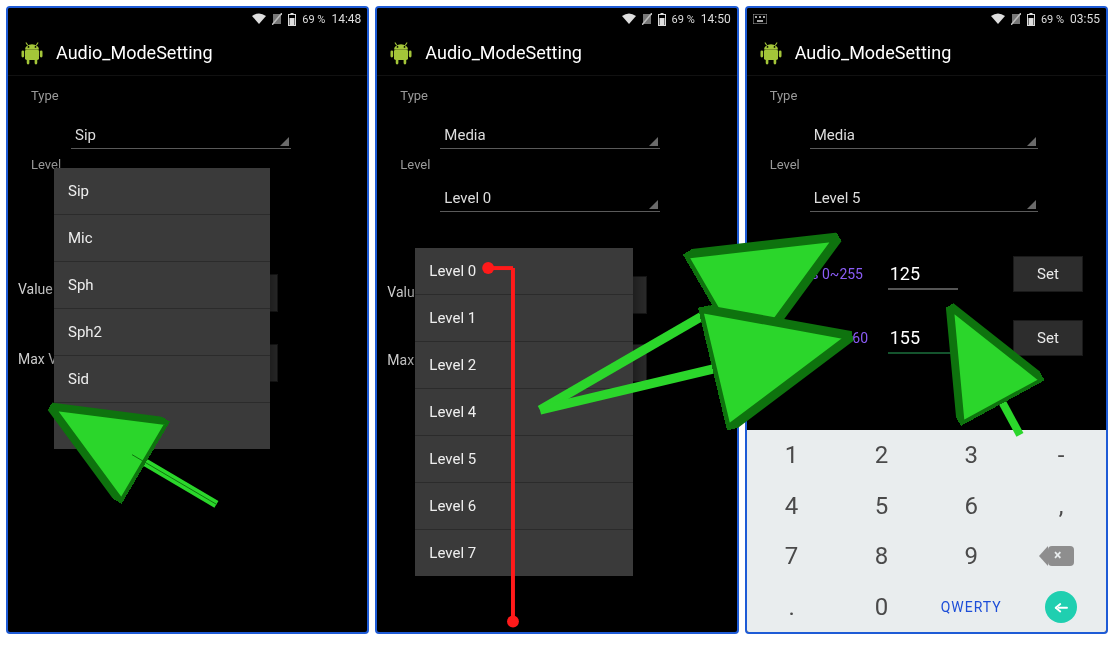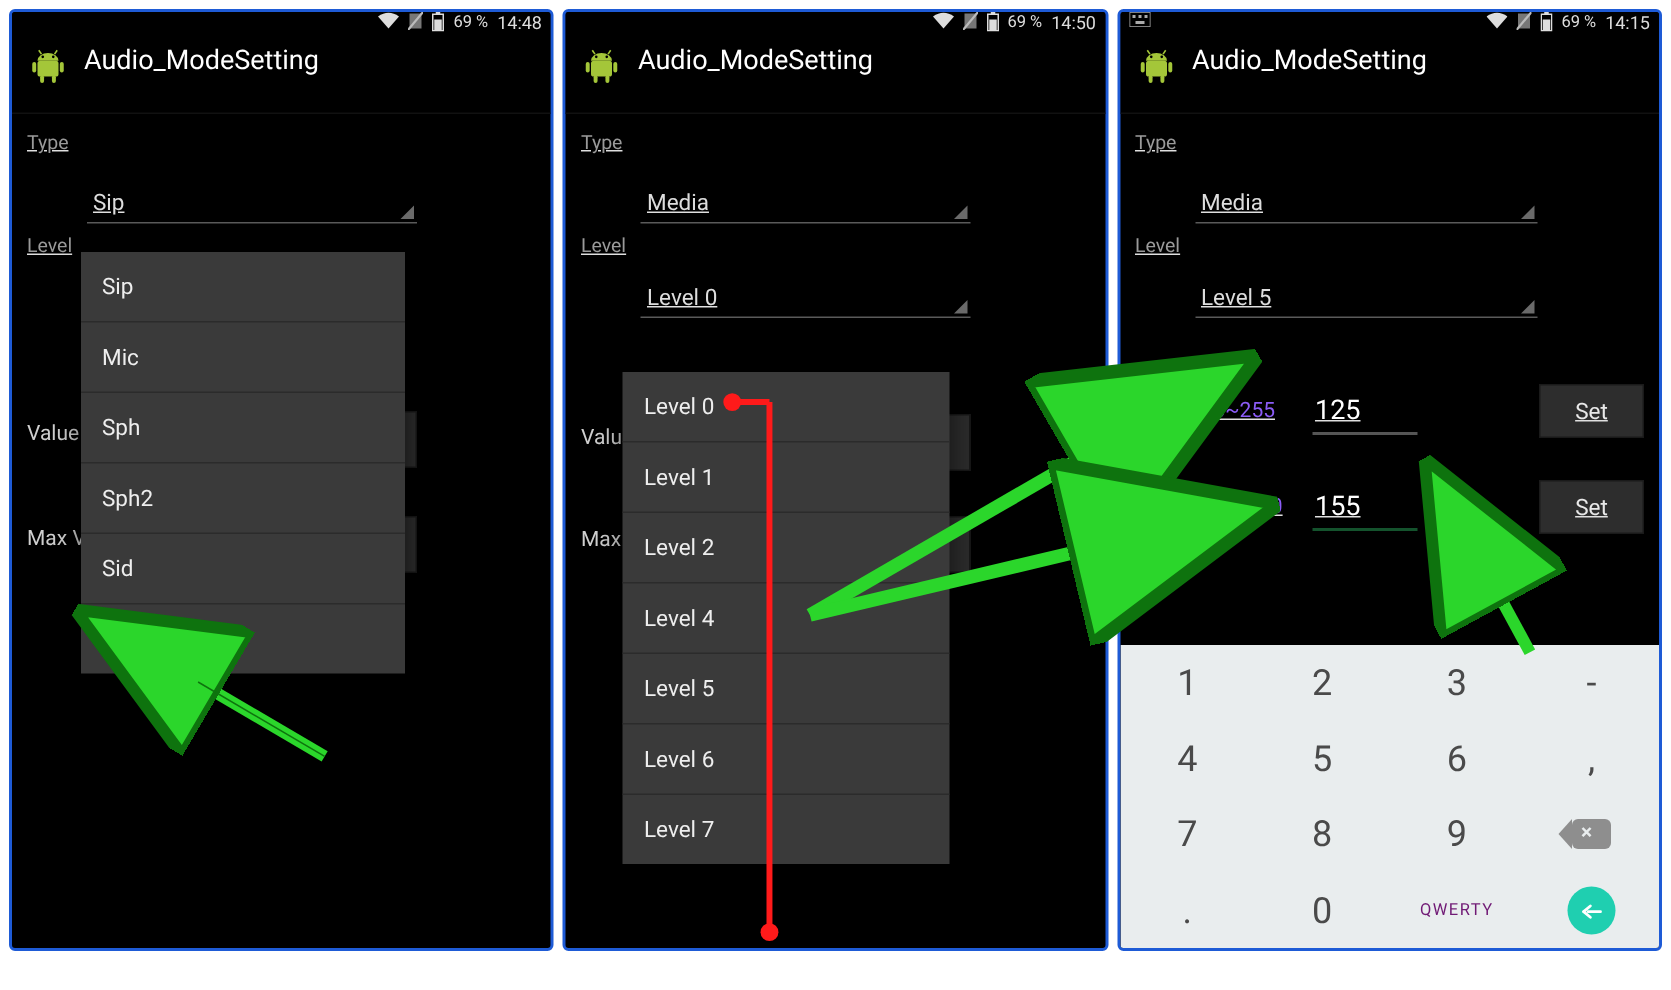--- a/index.html
+++ b/index.html
@@ -25,44 +25,44 @@
     border-radius: 4px;
     position: relative;
     overflow: hidden;
     color: #e0e0e0;
   }
   
   .statusbar {
     height: 22px;
     background: #000;
     display: flex;
-    align-items: flex-start;
+    align-items: center;
     justify-content: flex-end;
     gap: 6px;
     padding: 0 6px;
     font-size: 12px;
     color: #ddd;
   }
   .statusbar .sb-left { display:flex; align-items:center; gap:4px; margin-right:auto; }
   .sb-icon { display:inline-flex; }
   .sb-batt { font-size:11px; }
   
   .appheader {
     height: 46px;
     background: #000;
     display: flex;
-    align-items: flex-start;
+    align-items: center;
     gap: 10px;
     padding: 0 10px;
     border-bottom: 1px solid #111;
   }
   .android-logo { width:28px; height:28px; }
   .apptitle { color:#fff; font-size:18px; font-weight:400; }
   
-  .body { position:relative; padding: 8px 10px; text-decoration: underline; }
+  .body { position:relative; padding: 8px 23px; }
   .lbl-thin { color:#9a9a9a; font-size:13px; margin: 4px 0 4px 0; }
   .spinner {
     margin: 12px 0 8px 40px;
     height: 34px;
     width: 220px;
     display:flex;
     align-items:flex-end;
     position:relative;
     border-bottom: 1px solid #5a5a5a;
     padding: 0 4px 4px 4px;
@@ -118,21 +118,21 @@
     position:absolute; left:0; right:0; bottom:0;
     height:202px;
     background:#e9edee;
     display:flex; flex-direction:column;
   }
   .kb-row { flex:1; display:flex; }
   .kb-key {
     flex:1; display:flex; align-items:center; justify-content:center;
     font-size:24px; color:#4a4a4a;
   }
-  .kb-key.small { font-size:11px; color:#701a75; letter-spacing:1px; }
+  .kb-key.small { font-size:14px; color:#1d4ed8; letter-spacing:1px; }
   .kb-bksp {
     width:26px; height:20px; background:#8e8e8e; border-radius:4px;
     position:relative;
   }
   .kb-bksp::before {
     content:""; position:absolute; left:-9px; top:0;
     border-top:10px solid transparent;
     border-bottom:10px solid transparent;
     border-right:9px solid #8e8e8e;
   }
@@ -331,21 +331,21 @@
           </svg>
       </span>
       <span class="sb-icon">
         <svg width="8" height="13" viewBox="0 0 8 13">
             <rect x="2.5" y="0" width="3" height="1.5" fill="#ddd"></rect>
             <rect x="0.5" y="1.5" width="7" height="11" fill="none" stroke="#ddd" stroke-width="1"></rect>
             <rect x="1.5" y="5" width="5" height="7" fill="#ddd"></rect>
           </svg>
       </span>
       <span class="sb-batt">69 %</span>
-      <span>14:15</span>
+      <span>03:55</span>
     </div>
     <div class="appheader">
       <span class="android-logo">
         <svg viewBox="0 0 32 32">
             <g fill="#a4c639">
               <rect x="8" y="12" width="16" height="12" rx="2"></rect>
               <path d="M8 12 a8 6 0 0 1 16 0 Z"></path>
               <circle cx="12" cy="9" r="1" fill="#000"></circle>
               <circle cx="20" cy="9" r="1" fill="#000"></circle>
               <rect x="4" y="13" width="3" height="8" rx="1.5"></rect>

